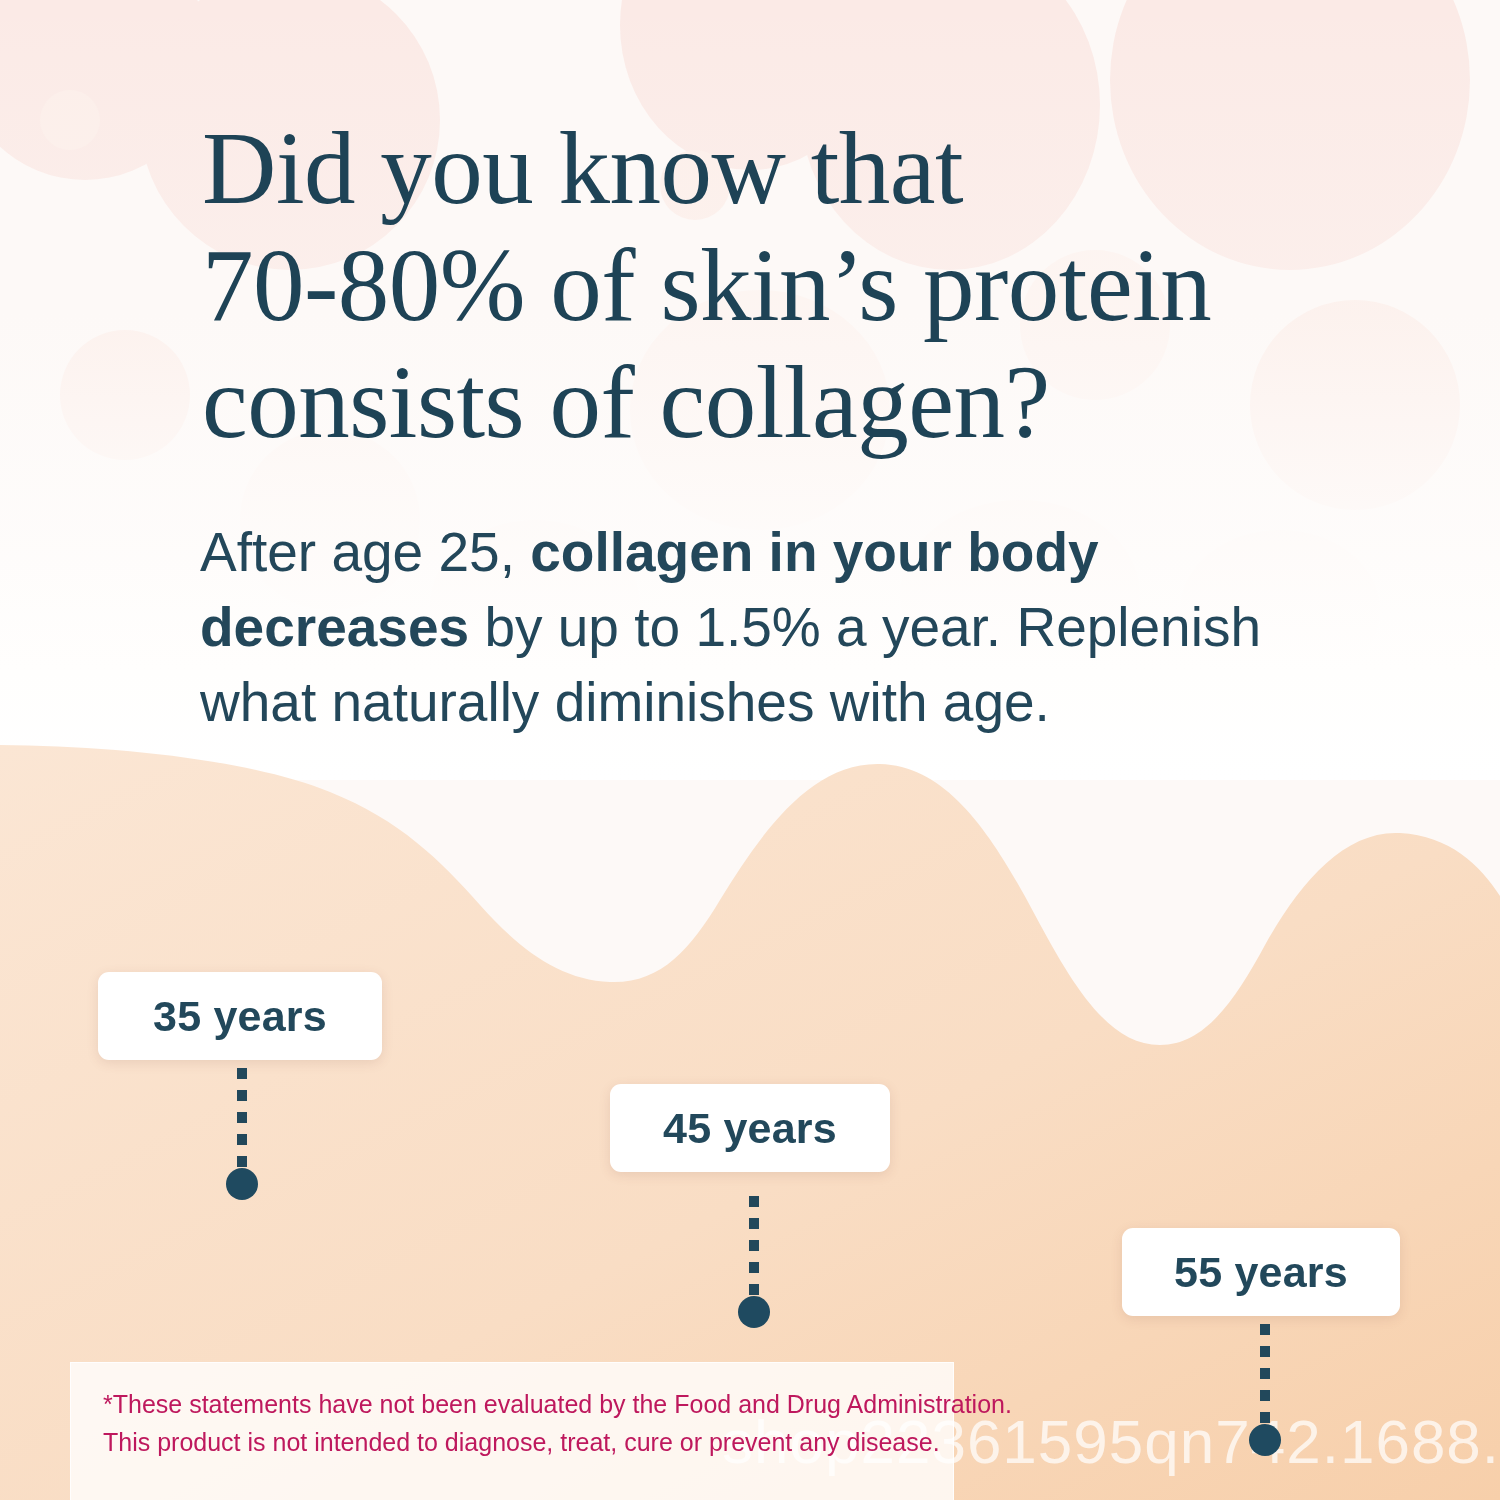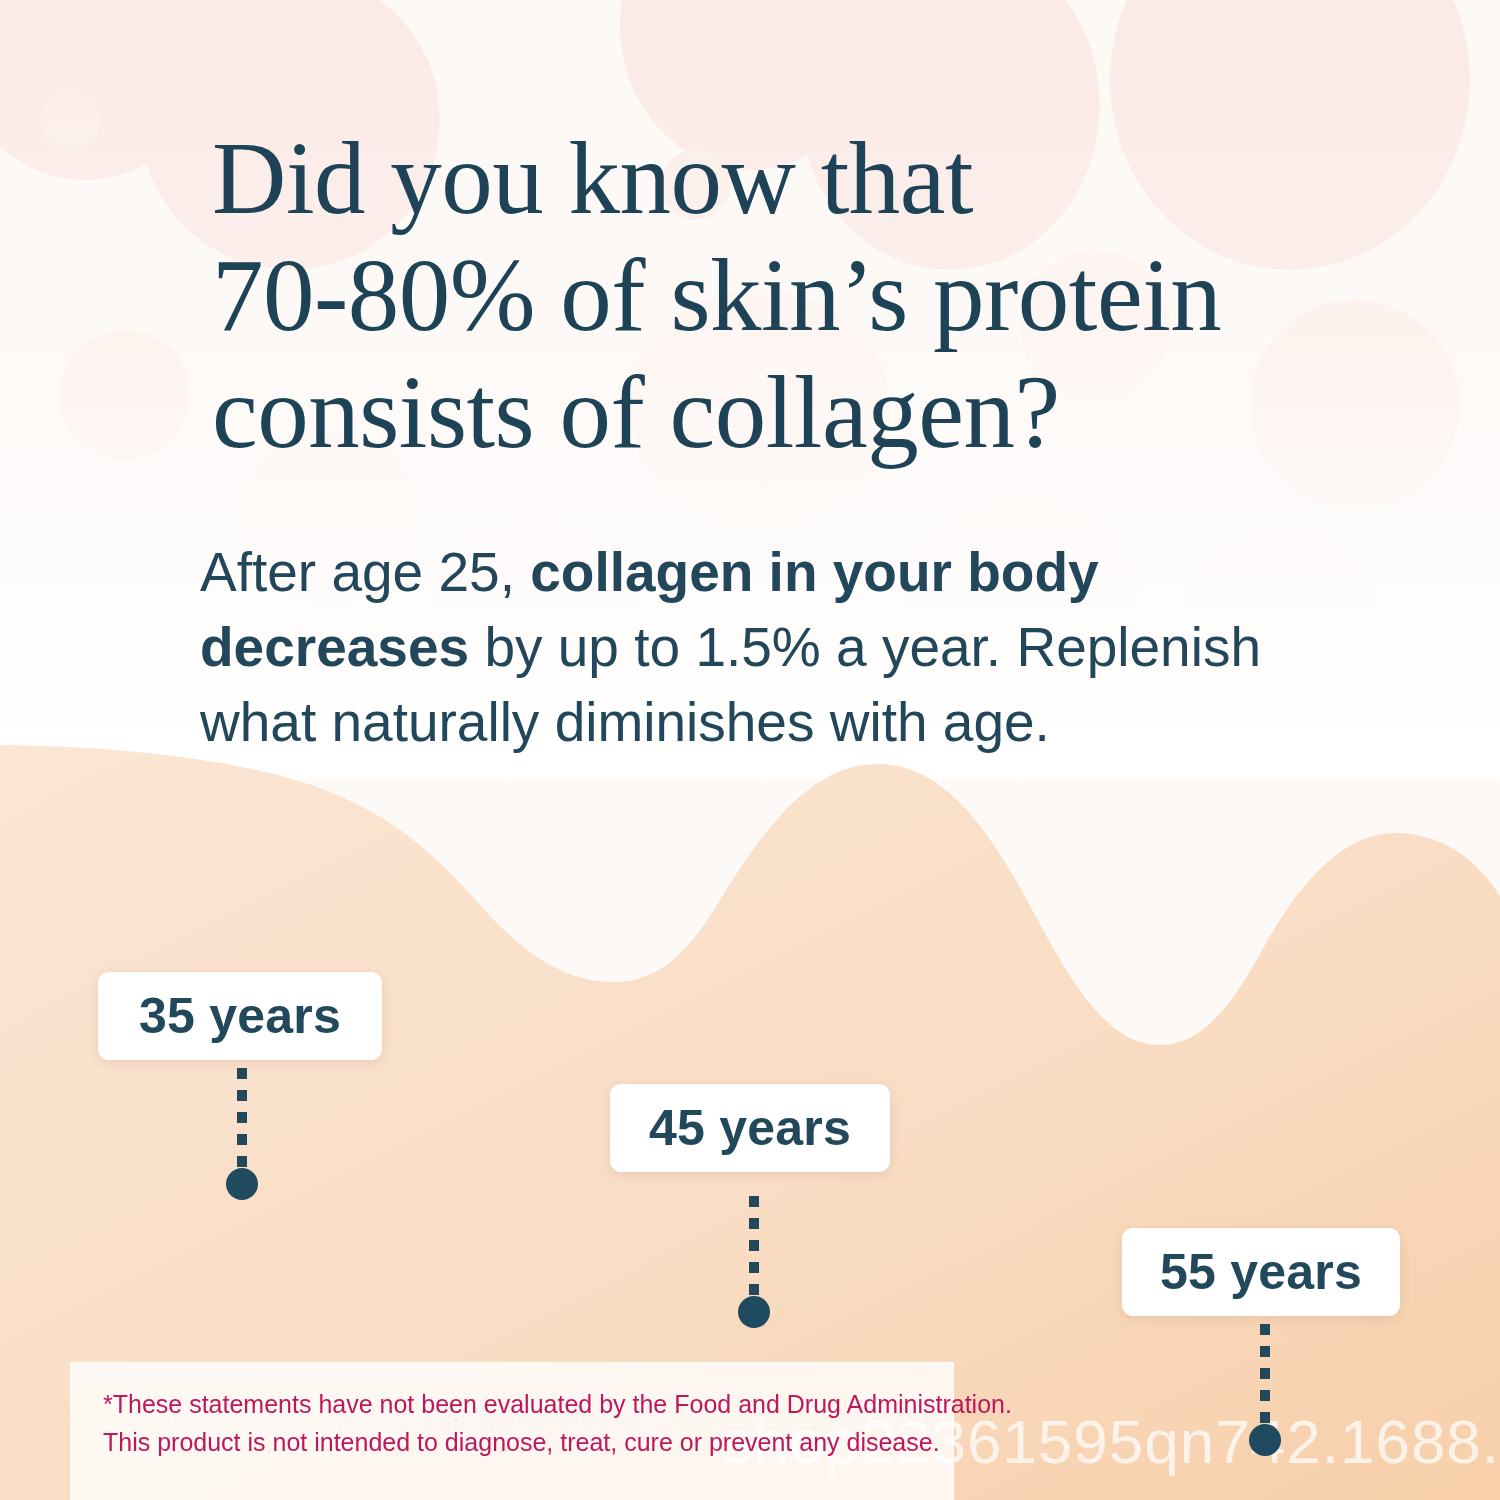--- a/index.html
+++ b/index.html
@@ -28,41 +28,41 @@
       rgba(254,252,251,0.85) 68%,
       rgba(255,254,253,1) 86%,
       rgba(255,255,255,1) 100%);
   }
 
   
   .textwrap{position:absolute;left:200px;top:0;width:1180px;}
   .headline{
     font-family:"Liberation Serif", serif;
     font-size:103px;line-height:117px;
-    color:#1e4356;margin:12px;padding-top:108px;
+    color:#1e4356;margin:2px;padding-top:108px;
     letter-spacing:-0.5px;font-weight:400;
   }
   .headline .ln{display:block;white-space:nowrap;}
   .body{
     font-family:"Liberation Sans", sans-serif;
     font-size:55px;line-height:75px;color:#23475a;
     margin:0;padding-top:52px;max-width:1070px;font-weight:400;
   }
   .body b{font-weight:700;}
 
   
   .skin{position:absolute;left:0;top:700px;width:1500px;height:800px;overflow:hidden;}
   .skin svg{display:block;}
 
   
   .label{
     position:absolute;background:#ffffff;border-radius:11px;
     box-shadow:0 3px 12px rgba(120,70,60,0.13);
     display:flex;align-items:center;justify-content:center;
-    color:#22485b;font-weight:700;font-size:50px;
+    color:#22485b;font-weight:700;font-size:43px;
     font-family:"Liberation Sans", sans-serif;
     letter-spacing:0.2px;
   }
   #label-35{left:98px;top:972px;width:284px;height:88px;}
   #label-45{left:610px;top:1084px;width:280px;height:88px;}
   #label-55{left:1122px;top:1228px;width:278px;height:88px;}
 
   .leader{position:absolute;width:10px;
     background-image:linear-gradient(to bottom,#22485b 50%,rgba(0,0,0,0) 0%);
     background-size:10px 22px;background-repeat:repeat-y;}

